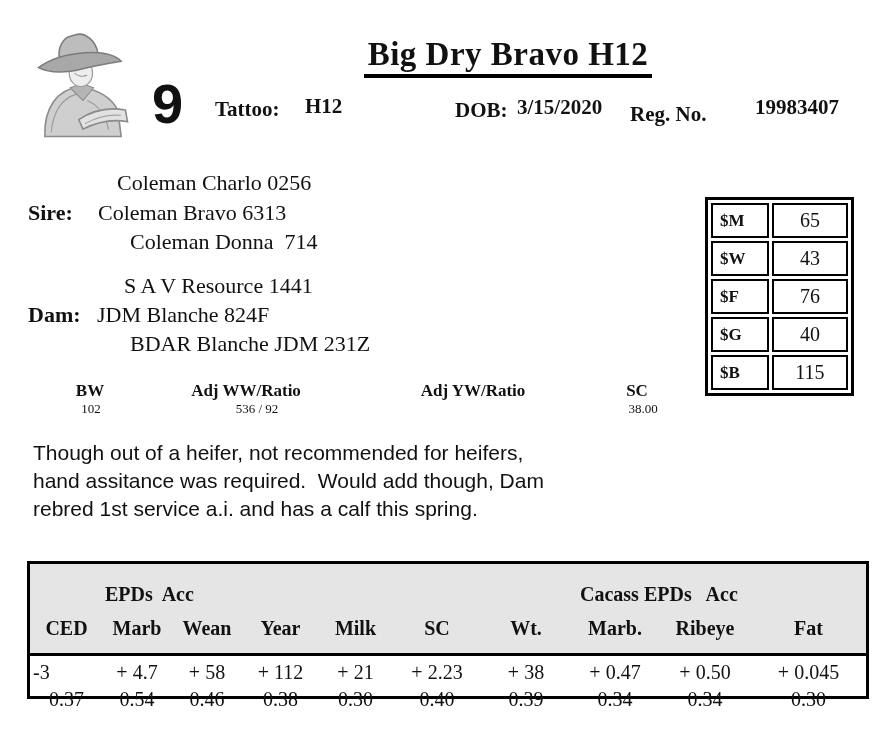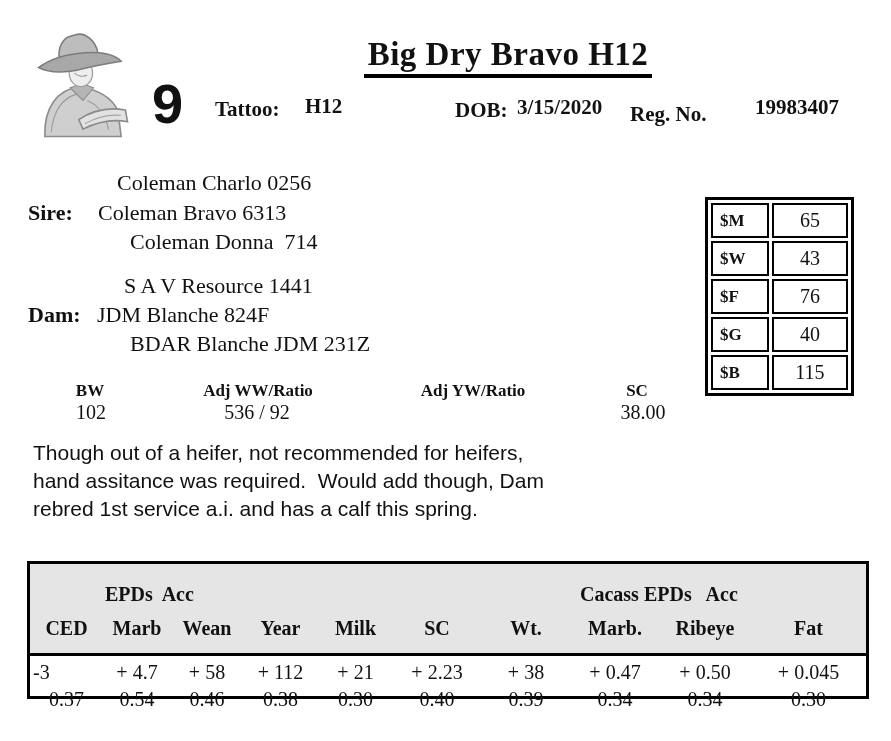--- a/index.html
+++ b/index.html
@@ -26,21 +26,21 @@
     border-bottom:4px solid #000;
     padding:0 4px 1px 4px;
     letter-spacing:0.5px;
   }
   .hfield{font-size:21px;font-weight:bold;}
   
   .ped{font-size:22px;}
   .ped-label{font-weight:bold;font-size:22px;}
   
   .mh{font-size:17px;font-weight:bold;transform:translateX(-50%);}
-  .mv{font-size:20px;transform:translateX(-50%);}
+  .mv{font-size:13px;transform:translateX(-50%);}
   
   .note{
     position:absolute;left:33px;top:439px;
     font-family:"Liberation Sans", sans-serif;
     font-size:21px;line-height:28px;
     white-space:pre-wrap;
   }
   
   .dv{
     position:absolute;left:705px;top:197px;
@@ -124,21 +124,21 @@
   <span class="abs ped-label" style="left:28px;top:200px;">Sire:</span>
   <span class="abs ped" style="left:98px;top:200px;">Coleman Bravo 6313</span>
   <span class="abs ped" style="left:130px;top:229px;">Coleman Donna  714</span>
 
   <span class="abs ped" style="left:124px;top:273px;">S A V Resource 1441</span>
   <span class="abs ped-label" style="left:28px;top:302px;">Dam:</span>
   <span class="abs ped" style="left:97px;top:302px;">JDM Blanche 824F</span>
   <span class="abs ped" style="left:130px;top:331px;">BDAR Blanche JDM 231Z</span>
 
   <span class="abs mh" style="left:90px;top:381px;">BW</span>
-  <span class="abs mh" style="left:258px;top:381px;">Adj WW/Ratio</span>
+  <span class="abs mh" style="left:246px;top:381px;">Adj WW/Ratio</span>
   <span class="abs mh" style="left:473px;top:381px;">Adj YW/Ratio</span>
   <span class="abs mh" style="left:637px;top:381px;">SC</span>
 
   <span class="abs mv" style="left:91px;top:401px;">102</span>
   <span class="abs mv" style="left:257px;top:401px;">536 / 92</span>
   <span class="abs mv" style="left:473px;top:401px;"></span>
   <span class="abs mv" style="left:643px;top:401px;">38.00</span>
 
   <div class="note">Though out of a heifer, not recommended for heifers,
 hand assitance was required.  Would add though, Dam

